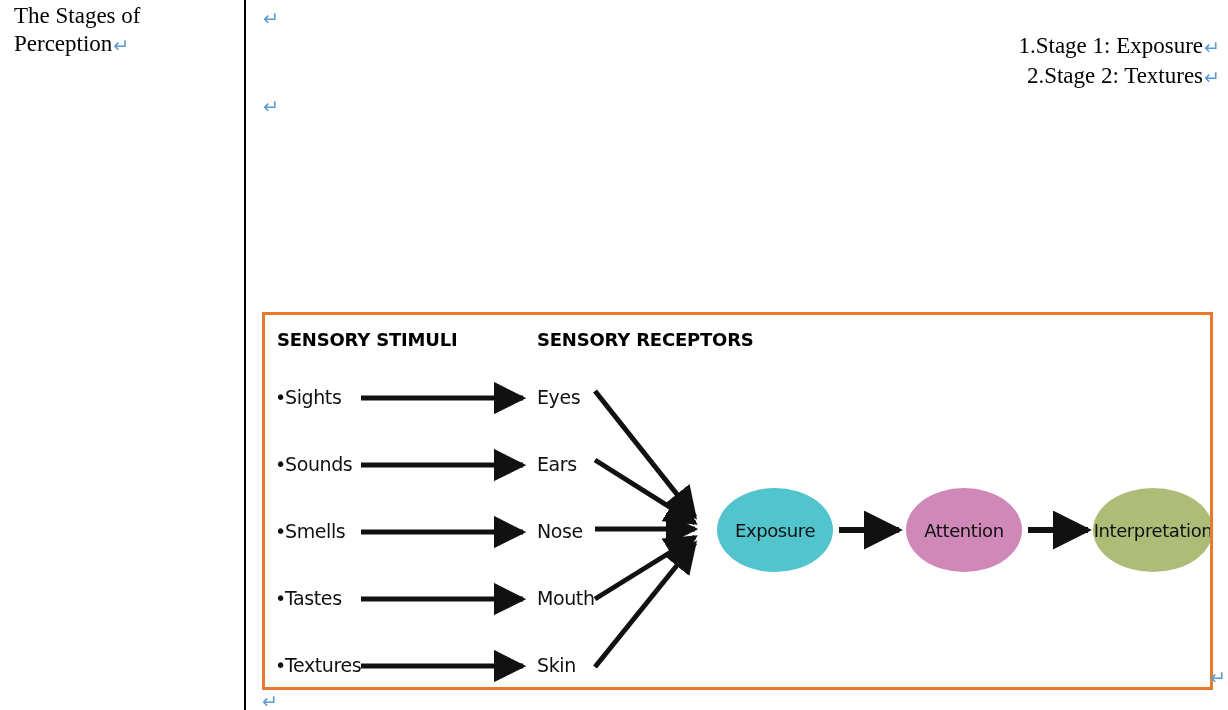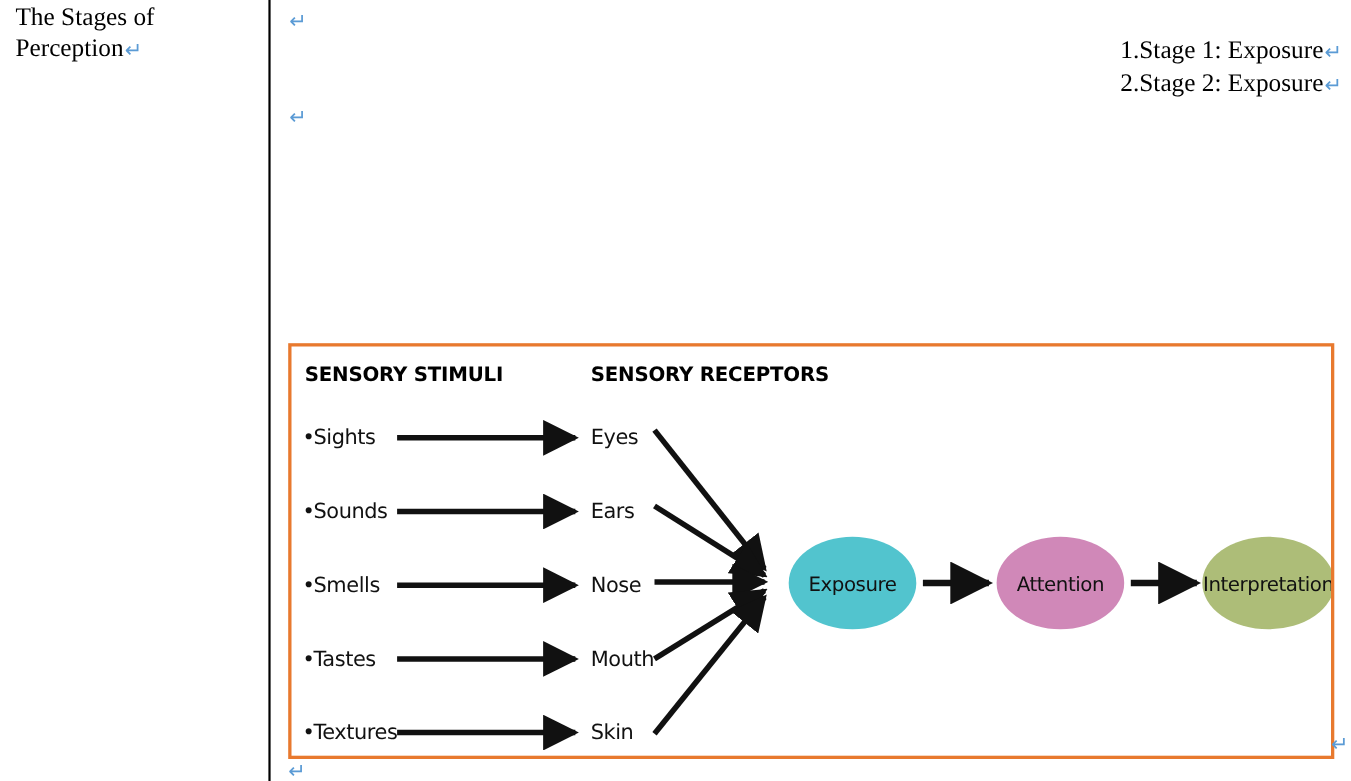--- a/index.html
+++ b/index.html
@@ -163,21 +163,21 @@
 
   <div id="right-cell">
 
 
 
     <div class="pilcrow-line"><span class="pilcrow" style="color: rgb(91, 155, 213);">↵</span></div>
 
 
     <div class="num-list">
       <div class="num-item"><span class="num">1.</span><span>Stage 1: Exposure</span><span class="pilcrow" style="color: rgb(91, 155, 213);">↵</span></div>
-      <div class="num-item"><span class="num">2.</span><span>Stage 2: Exposure</span><span class="pilcrow" style="color: rgb(91, 155, 213);">↵</span></div>
+      <div class="num-item"><span class="num">2.</span><span>Stage 2: Textures</span><span class="pilcrow" style="color: rgb(91, 155, 213);">↵</span></div>
     </div>
 
     <div class="pilcrow-line"><span class="pilcrow" style="color: rgb(91, 155, 213);">↵</span></div>
 
   </div>
 
   <div id="diagram" style="border-color: rgb(232, 121, 46);">
     <svg id="diagram-svg" viewBox="0 0 945 372" preserveAspectRatio="none">
       <defs>
         <marker id="ah" viewBox="0 0 10 10" refX="9" refY="5" markerWidth="6.5" markerHeight="6.5" orient="auto-start-reverse">

